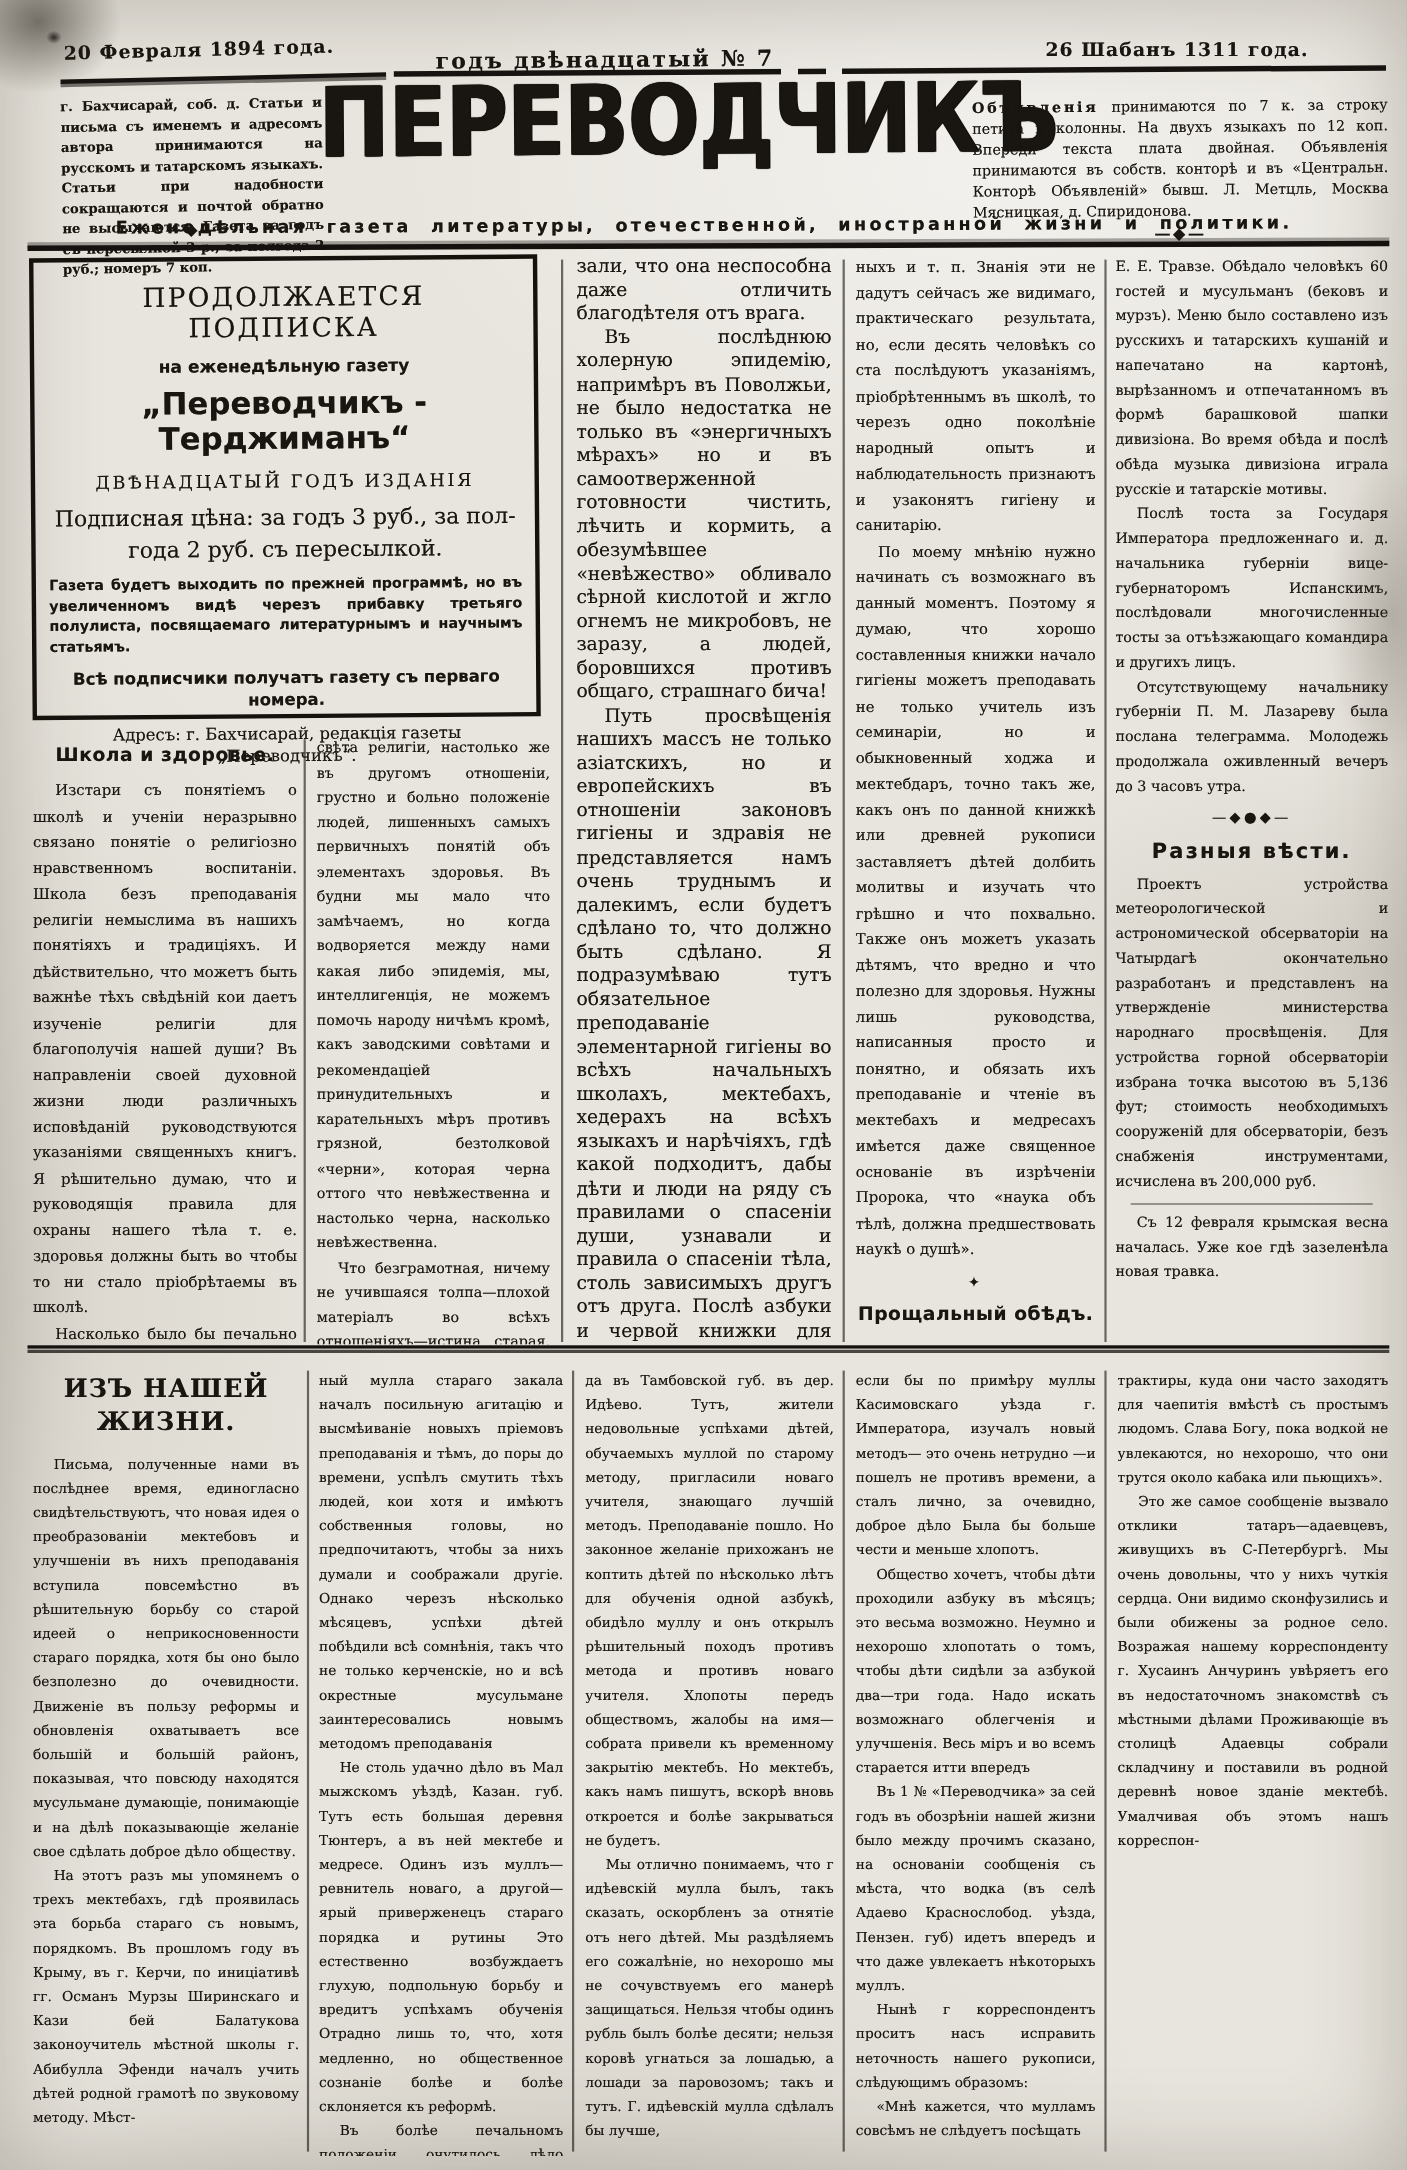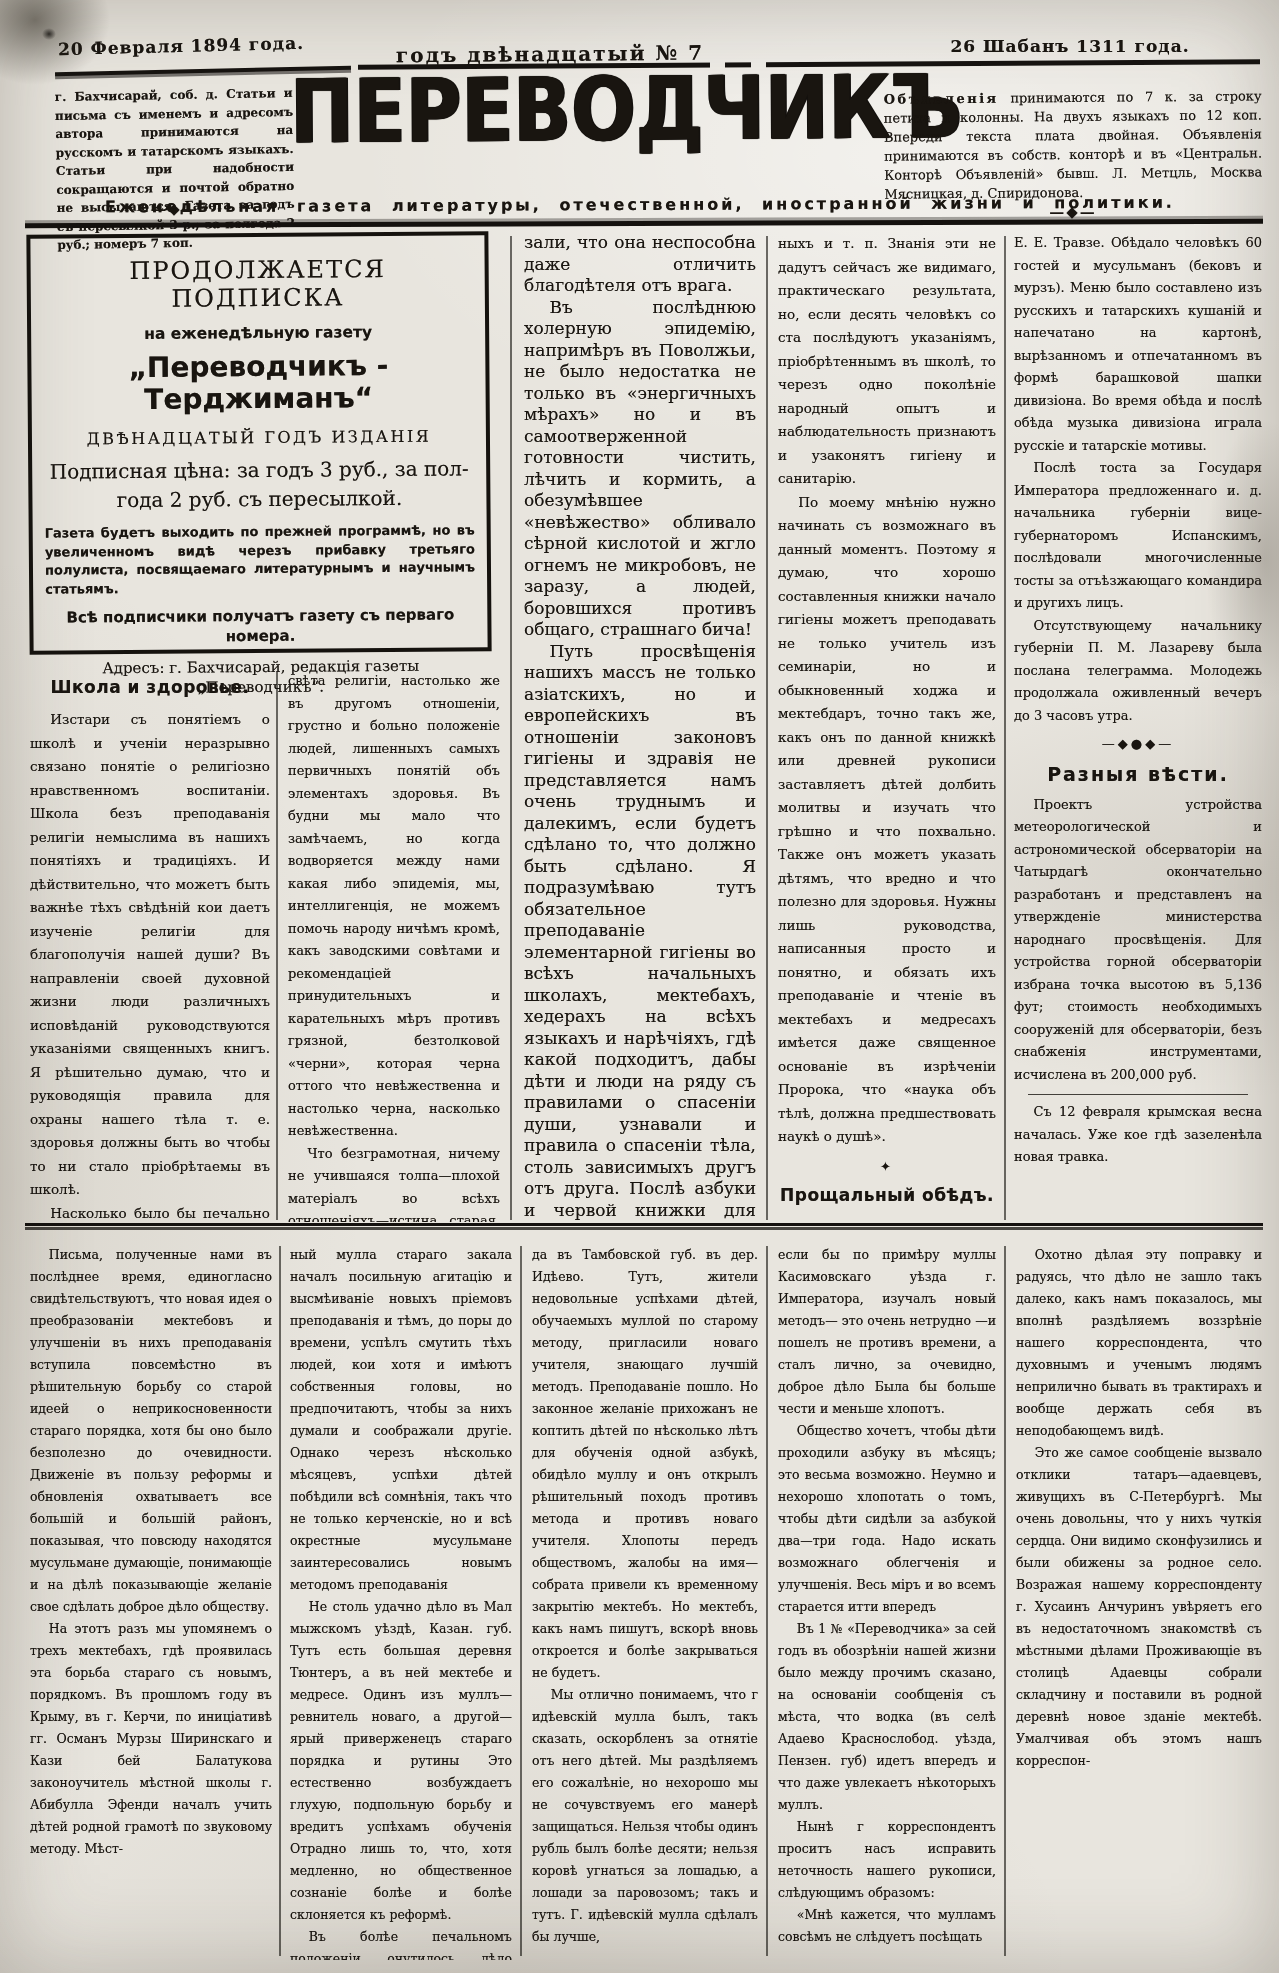--- a/index.html
+++ b/index.html
@@ -165,20 +165,21 @@
     <div class="orn-divider">—◆●◆—</div>
     <h2 class="sec-various">Разныя вѣсти.</h2>
     <p>Проектъ устройства метеорологической и астрономической обсерваторіи на Чатырдагѣ окончательно разработанъ и представленъ на утвержденіе министерства народнаго просвѣщенія. Для устройства горной обсерваторіи избрана точка высотою въ 5,136 фут; стоимость необходимыхъ сооруженій для обсерваторіи, безъ снабженія инструментами, исчислена въ 200,000 руб.</p>
     <div class="small-rule"></div>
     <p>Съ 12 февраля крымская весна началась. Уже кое гдѣ зазеленѣла новая травка.</p>
   </div>
 
   <div class="abs rule-section"></div>
 
   <div class="col bcol bcol1 ink">
+    <h2 class="sec-big-serif">ИЗЪ НАШЕЙ ЖИЗНИ.</h2>
     <p>Письма, полученные нами въ послѣднее время, единогласно свидѣтельствуютъ, что новая идея о преобразованіи мектебовъ и улучшеніи въ нихъ преподаванія вступила повсемѣстно въ рѣшительную борьбу со старой идеей о неприкосновенности стараго порядка, хотя бы оно было безполезно до очевидности. Движеніе въ пользу реформы и обновленія охватываетъ все большій и большій районъ, показывая, что повсюду находятся мусульмане думающіе, понимающіе и на дѣлѣ показывающіе желаніе свое сдѣлать доброе дѣло обществу.</p>
     <p>На этотъ разъ мы упомянемъ о трехъ мектебахъ, гдѣ проявилась эта борьба стараго съ новымъ, порядкомъ. Въ прошломъ году въ Крыму, въ г. Керчи, по иниціативѣ гг. Османъ Мурзы Ширинскаго и Кази бей Балатукова законоучитель мѣстной школы г. Абибулла Эфенди началъ учить дѣтей родной грамотѣ по звуковому методу. Мѣст-</p>
   </div>
 
   <div class="col bcol bcol2 ink">
     <p class="cont">ный мулла стараго закала началъ посильную агитацію и высмѣиваніе новыхъ пріемовъ преподаванія и тѣмъ, до поры до времени, успѣлъ смутить тѣхъ людей, кои хотя и имѣютъ собственныя головы, но предпочитаютъ, чтобы за нихъ думали и соображали другіе. Однако черезъ нѣсколько мѣсяцевъ, успѣхи дѣтей побѣдили всѣ сомнѣнія, такъ что не только керченскіе, но и всѣ окрестные мусульмане заинтересовались новымъ методомъ преподаванія</p>
     <p>Не столь удачно дѣло въ Мал мыжскомъ уѣздѣ, Казан. губ. Тутъ есть большая деревня Тюнтеръ, а въ ней мектебе и медресе. Одинъ изъ муллъ—ревнитель новаго, а другой—ярый приверженецъ стараго порядка и рутины Это естественно возбуждаетъ глухую, подпольную борьбу и вредитъ успѣхамъ обученія Отрадно лишь то, что, хотя медленно, но общественное сознаніе болѣе и болѣе склоняется къ реформѣ.</p>
     <p>Въ болѣе печальномъ положеніи очутилось дѣло новаго мето-</p>
   </div>
 
@@ -189,21 +190,21 @@
 
   <div class="col bcol bcol4 ink">
     <p class="cont">если бы по примѣру муллы Касимовскаго уѣзда г. Императора, изучалъ новый методъ— это очень нетрудно —и пошелъ не противъ времени, а сталъ лично, за очевидно, доброе дѣло Была бы больше чести и меньше хлопотъ.</p>
     <p>Общество хочетъ, чтобы дѣти проходили азбуку въ мѣсяцъ; это весьма возможно. Неумно и нехорошо хлопотать о томъ, чтобы дѣти сидѣли за азбукой два—три года. Надо искать возможнаго облегченія и улучшенія. Весь міръ и во всемъ старается итти впередъ</p>
     <p>Въ 1 № «Переводчика» за сей годъ въ обозрѣніи нашей жизни было между прочимъ сказано, на основаніи сообщенія съ мѣста, что водка (въ селѣ Адаево Краснослобод. уѣзда, Пензен. губ) идетъ впередъ и что даже увлекаетъ нѣкоторыхъ муллъ.</p>
     <p>Нынѣ г корреспондентъ проситъ насъ исправить неточность нашего рукописи, слѣдующимъ образомъ:</p>
     <p>«Мнѣ кажется, что мулламъ совсѣмъ не слѣдуетъ посѣщать</p>
   </div>
 
   <div class="col bcol bcol5 ink">
-    <p>Охотно дѣлая эту поправку и радуясь, что дѣло не зашло такъ далеко, какъ намъ показалось, мы вполнѣ раздѣляемъ воззрѣніе нашего корреспондента, что духовнымъ и ученымъ людямъ неприлично бывать въ трактирахъ и вообще держать себя въ неподобающемъ видѣ.</p>
+    <p class="cont">трактиры, куда они часто заходятъ для чаепитія вмѣстѣ съ простымъ людомъ. Слава Богу, пока водкой не увлекаются, но нехорошо, что они трутся около кабака или пьющихъ».</p>
     <p>Это же самое сообщеніе вызвало отклики татаръ—адаевцевъ, живущихъ въ С-Петербургѣ. Мы очень довольны, что у нихъ чуткія сердца. Они видимо сконфузились и были обижены за родное село. Возражая нашему корреспонденту г. Хусаинъ Анчуринъ увѣряетъ его въ недостаточномъ знакомствѣ съ мѣстными дѣлами Проживающіе въ столицѣ Адаевцы собрали складчину и поставили въ родной деревнѣ новое зданіе мектебѣ. Умалчивая объ этомъ нашъ корреспон-</p>
   </div>
 
   <div class="stain stain1"></div>
   <div class="stain stain2"></div>
   <div class="stain stain3"></div>
 
 </div>
 
 </body></html>

